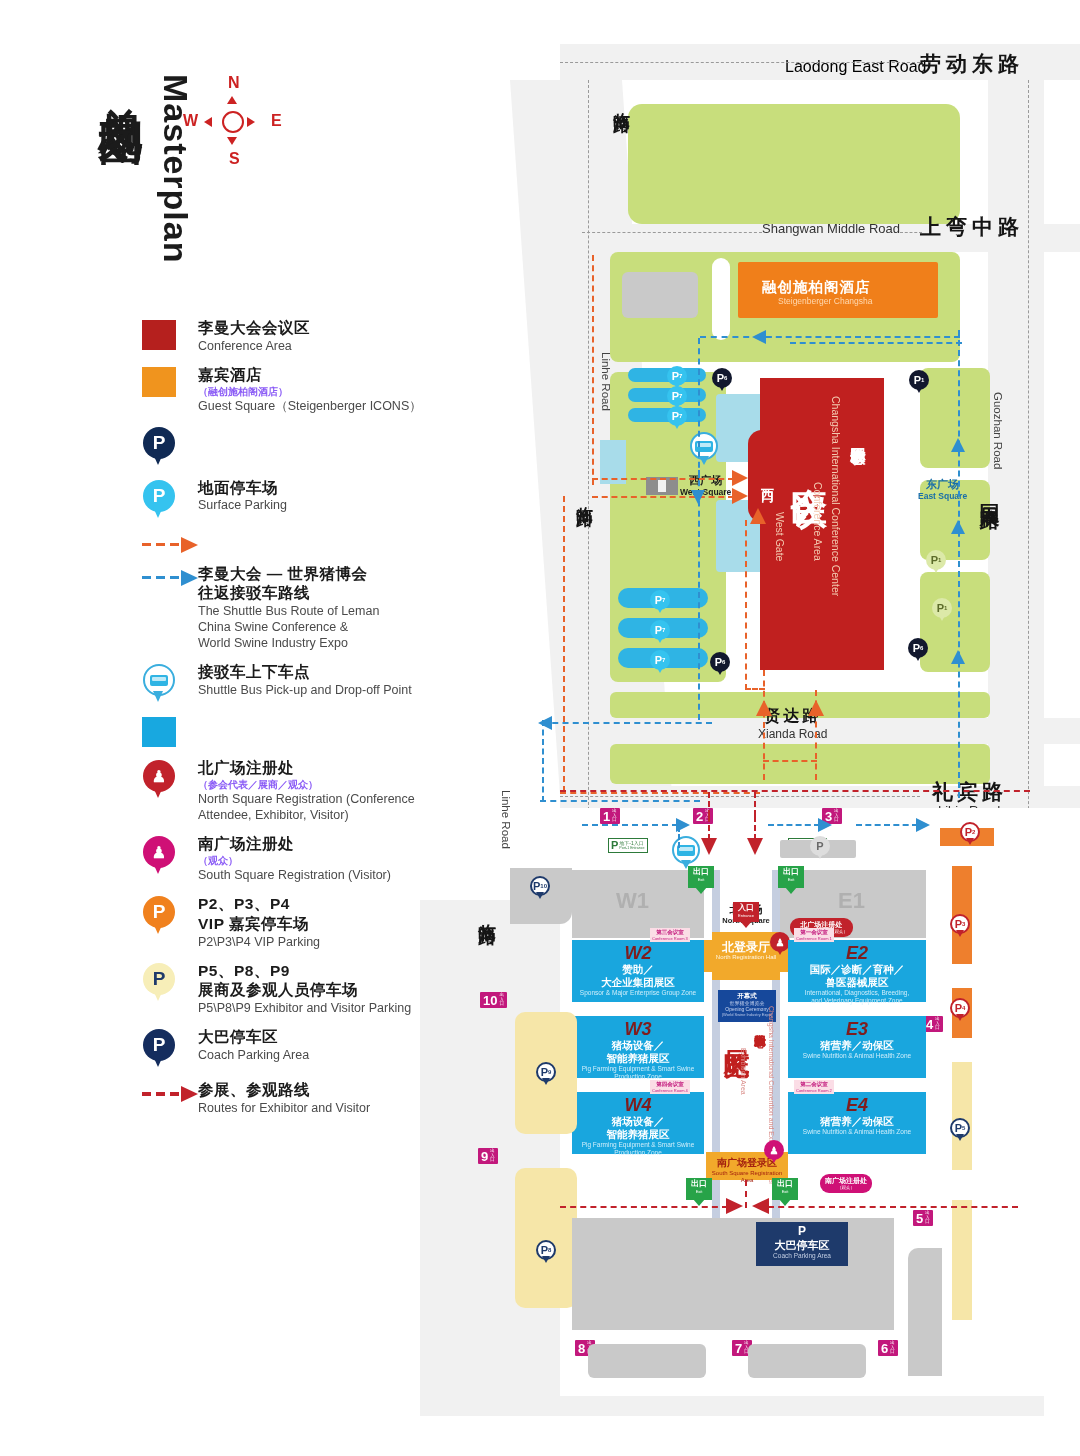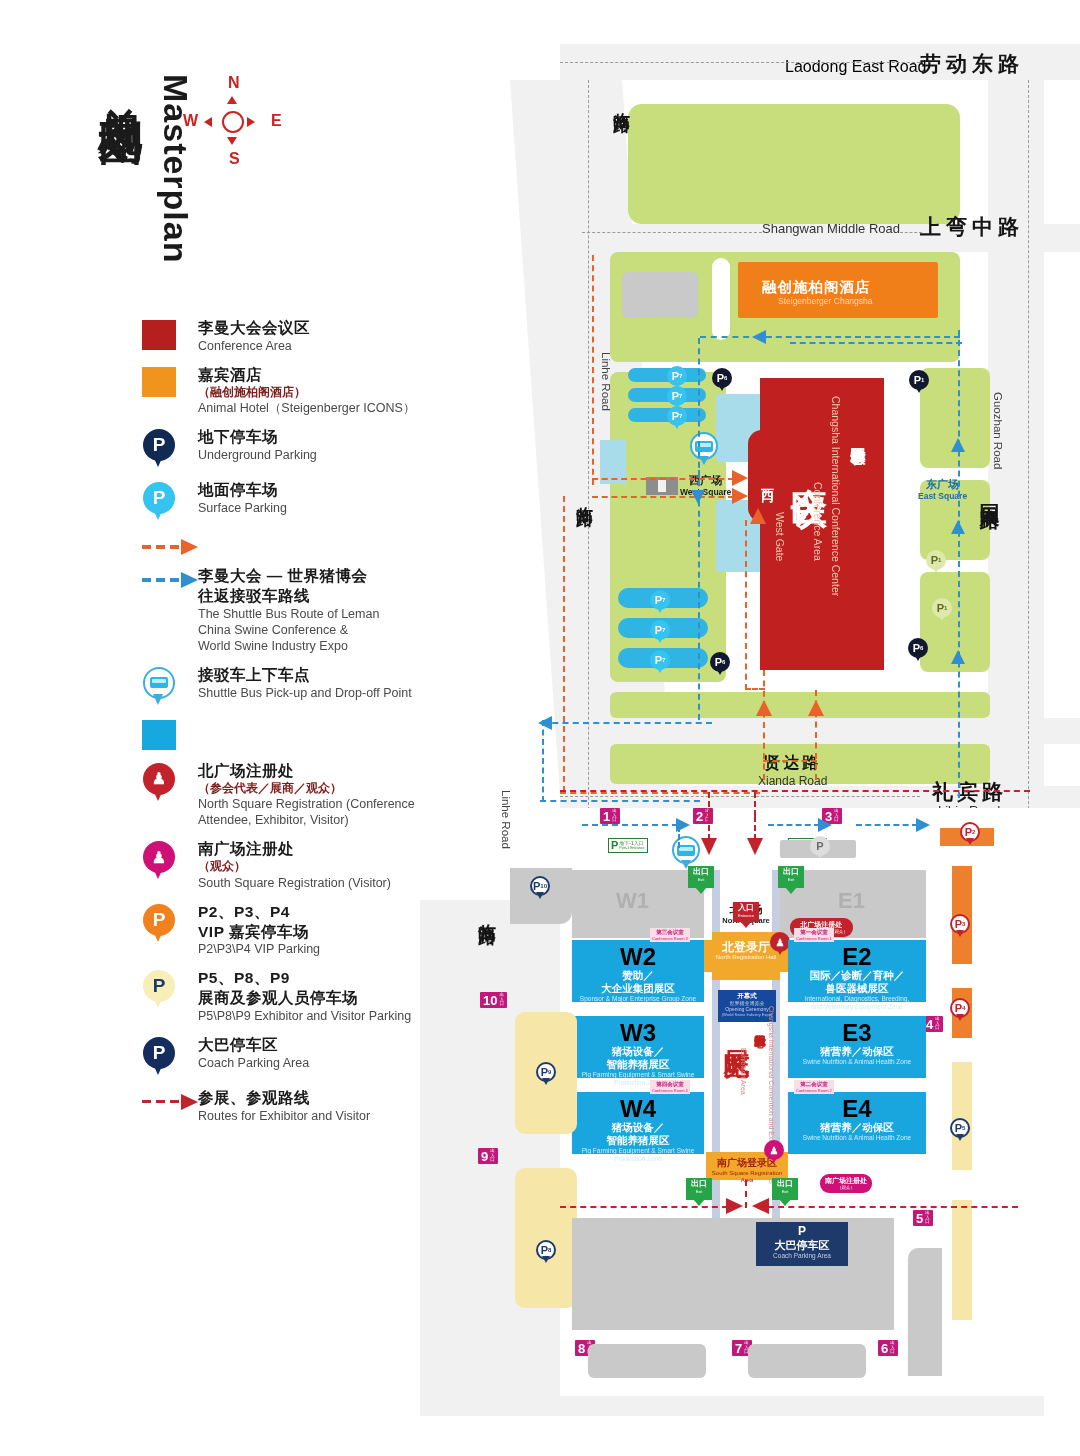--- a/index.html
+++ b/index.html
@@ -43,21 +43,21 @@
   .compass .t-s { left:42px; top:59px; border-left:5px solid transparent; border-right:5px solid transparent; border-top:8px solid #cc2222;}
   .compass .t-w { left:19px; top:39px; border-top:5px solid transparent; border-bottom:5px solid transparent; border-right:8px solid #cc2222;}
   .compass .t-e { left:62px; top:39px; border-top:5px solid transparent; border-bottom:5px solid transparent; border-left:8px solid #cc2222;}
 
   
   #legend { position:absolute; left:142px; top:318px; width:330px; }
   .leg-row { position:relative; display:flex; align-items:flex-start; margin-bottom:11px; }
   .leg-key { width:56px; flex:0 0 56px; display:flex; align-items:flex-start; justify-content:flex-start; padding-top:2px;}
   .leg-txt { flex:1; padding-top:0px; }
   .leg-cn { font-size:15.5px; font-weight:bold; color:#1b1b1b; line-height:1.28; letter-spacing:0.5px;}
-  .leg-cn2 { font-size:12px; font-weight:bold; color:#7f1d1d; line-height:1.3;font-family:Liberation Serif, serif; }
+  .leg-cn2 { font-size:10px; font-weight:bold; color:#8b5cf6; line-height:1.3;font-family:Liberation Serif, serif; }
   .leg-en { font-size:12.5px; color:#4a4a4a; line-height:1.28; }
 
   .sw { width:34px; height:30px; display:block; }
   .pin { position:relative; width:34px; height:40px; }
   .pin .bulb { position:absolute; left:1px; top:0; width:32px; height:32px; border-radius:50%; display:flex; align-items:center; justify-content:center; color:#fff; font-weight:bold; font-size:19px; }
   .pin .tail { position:absolute; left:11px; top:27px; width:0;height:0; border-left:5px solid transparent; border-right:5px solid transparent; border-top:11px solid currentColor;}
 
   .dash-arrow { width:56px; height:16px; position:relative; margin-top:4px;}
   .dash-arrow .seg { position:absolute; top:6px; height:3.4px; }
   .dash-arrow .head { position:absolute; top:0; right:0; width:0;height:0; border-top:8px solid transparent; border-bottom:8px solid transparent; }
@@ -97,21 +97,21 @@
   }
   .conf-cn { position:absolute; color:#fff; font-size:36px; font-weight:bold; letter-spacing:2px; }
   .conf-sub { position:absolute; color:#fff; font-size:15px; font-weight:bold; }
   .conf-en { position:absolute; color:#f3c9b0; font-size:10.5px; }
 
   .hotel { position:absolute; background:#f07f1a; }
   .hotel-cn { position:absolute; color:#fff; font-size:14.5px; font-weight:bold; letter-spacing:1px; white-space:nowrap;}
   .hotel-en { position:absolute; color:#ffd9b0; font-size:8.5px; white-space:nowrap;}
 
   .hall { position:absolute; background:#19a6de; color:#fff; text-align:center; padding-top:4px; }
-  .hall-id { font-size:24px; font-weight:bold; color:#000000; line-height:1.05; }
+  .hall-id { font-size:18px; font-weight:bold; color:#7f1d1d; line-height:1.05;font-style:italic; }
   .hall-cn { font-size:10.5px; font-weight:bold; color:#fff; line-height:1.25; }
   .hall-en { font-size:6.5px; color:#cfeefb; line-height:1.2; }
 
   .pmark { position:absolute; width:20px; height:25px; }
   .pmark .b { position:absolute; left:0; top:0; width:20px; height:20px; border-radius:50%; display:flex;align-items:center;justify-content:center; font-size:11px; font-weight:bold; }
   .pmark .t { position:absolute; left:6px; top:16px; width:0;height:0; border-left:4px solid transparent;border-right:4px solid transparent; }
   .psub { font-size:6px; vertical-align:sub; }
 
   .gate { position:absolute; background:#c2187c; color:#fff; display:flex; align-items:center; padding:1px 3px; border-radius:1px;}
   .gate .num { font-size:13px; font-weight:bold; line-height:1; }
@@ -205,33 +205,29 @@
           <div class="leg-en">Conference Area</div>
         </div>
       </div>
       <div class="leg-row">
         <div class="leg-key">
           <span class="sw" style="background: rgb(240, 148, 30);"></span>
         </div>
         <div class="leg-txt">
           <div class="leg-cn">嘉宾酒店</div>
           <div class="leg-cn2">（融创施柏阁酒店）</div>
-          <div class="leg-en">Animal Hotel（Steigenberger ICONS）</div>
+          <div class="leg-en">Guest Square（Steigenberger ICONS）</div>
         </div>
       </div>
       <div class="leg-row">
         <div class="leg-key">
           <div class="pin" style="color: rgb(16, 42, 84);">
             <div class="bulb" style="background: rgb(16, 42, 84); color: rgb(255, 255, 255);">P</div>
             <div class="tail"></div>
           </div>
-        </div>
-        <div class="leg-txt">
-          <div class="leg-cn">地下停车场</div>
-          <div class="leg-en">Underground Parking</div>
         </div>
       </div>
       <div class="leg-row">
         <div class="leg-key">
           <div class="pin" style="color: rgb(53, 195, 239);">
             <div class="bulb" style="background: rgb(53, 195, 239); color: rgb(255, 255, 255);">P</div>
             <div class="tail"></div>
           </div>
         </div>
         <div class="leg-txt">
@@ -480,21 +476,21 @@
     <div class="b" style="background:#35c3ef;color:#fff;">P<span class="psub">7</span></div>
     <div class="t" style="border-top:7px solid #35c3ef;"></div>
   </div>
   <div class="pmark" style="left:290px;top:650px;">
     <div class="b" style="background:#35c3ef;color:#fff;">P<span class="psub">7</span></div>
     <div class="t" style="border-top:7px solid #35c3ef;"></div>
   </div>
 
   <div class="roadband" style="left:200px;top:718px;width:520px;height:26px;"></div>
   <div class="green" style="left:250px;top:744px;width:380px;height:40px;border-radius:6px;"></div>
-  <div class="rdlabel" style="left:398px;top:706px;text-align:center;margin-top:47px;">
+  <div class="rdlabel" style="left:398px;top:706px;text-align:center;">
     <div class="rd-cn" style="font-size:16px;letter-spacing:3px;">贤达路</div>
     <div class="rd-en" style="font-size:12px;text-align:center;">Xianda Road</div>
   </div>
 
   <div class="roadband" style="left:200px;top:786px;width:520px;height:22px;"></div>
 
   <div class="rdlabel" style="left:425px;top:58px;">Laodong East Road</div>
   <div class="rdlabel rd-cn" style="left:560px;top:50px;">劳动东路</div>
   <div class="rdlabel rd-en" style="left:402px;top:221px;">Shangwan Middle Road</div>
   <div class="rdlabel rd-cn" style="left:560px;top:213px;text-align:right;">上弯中路</div>

